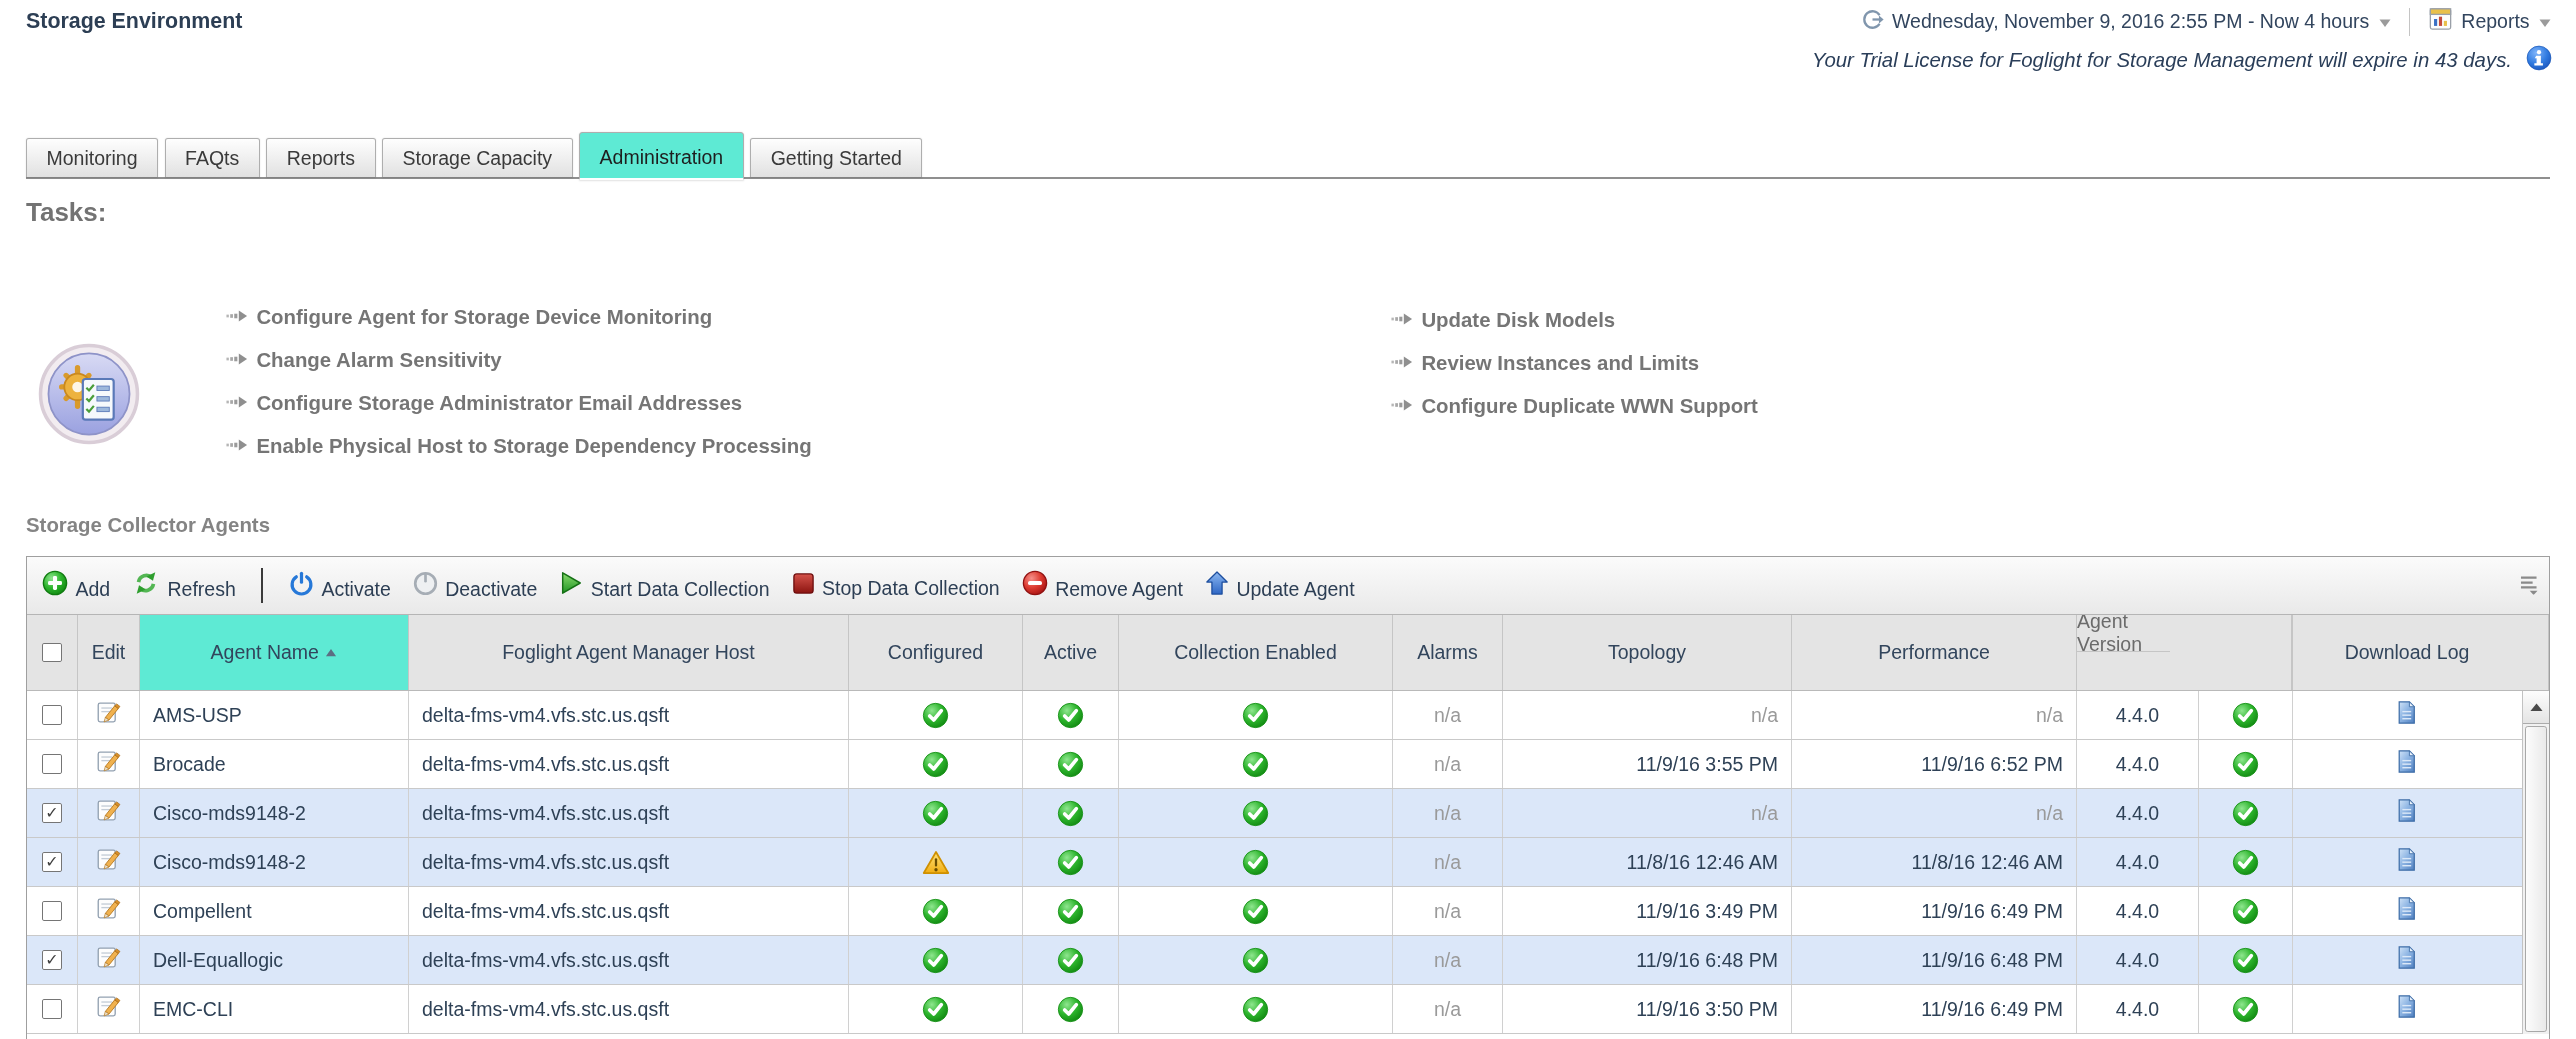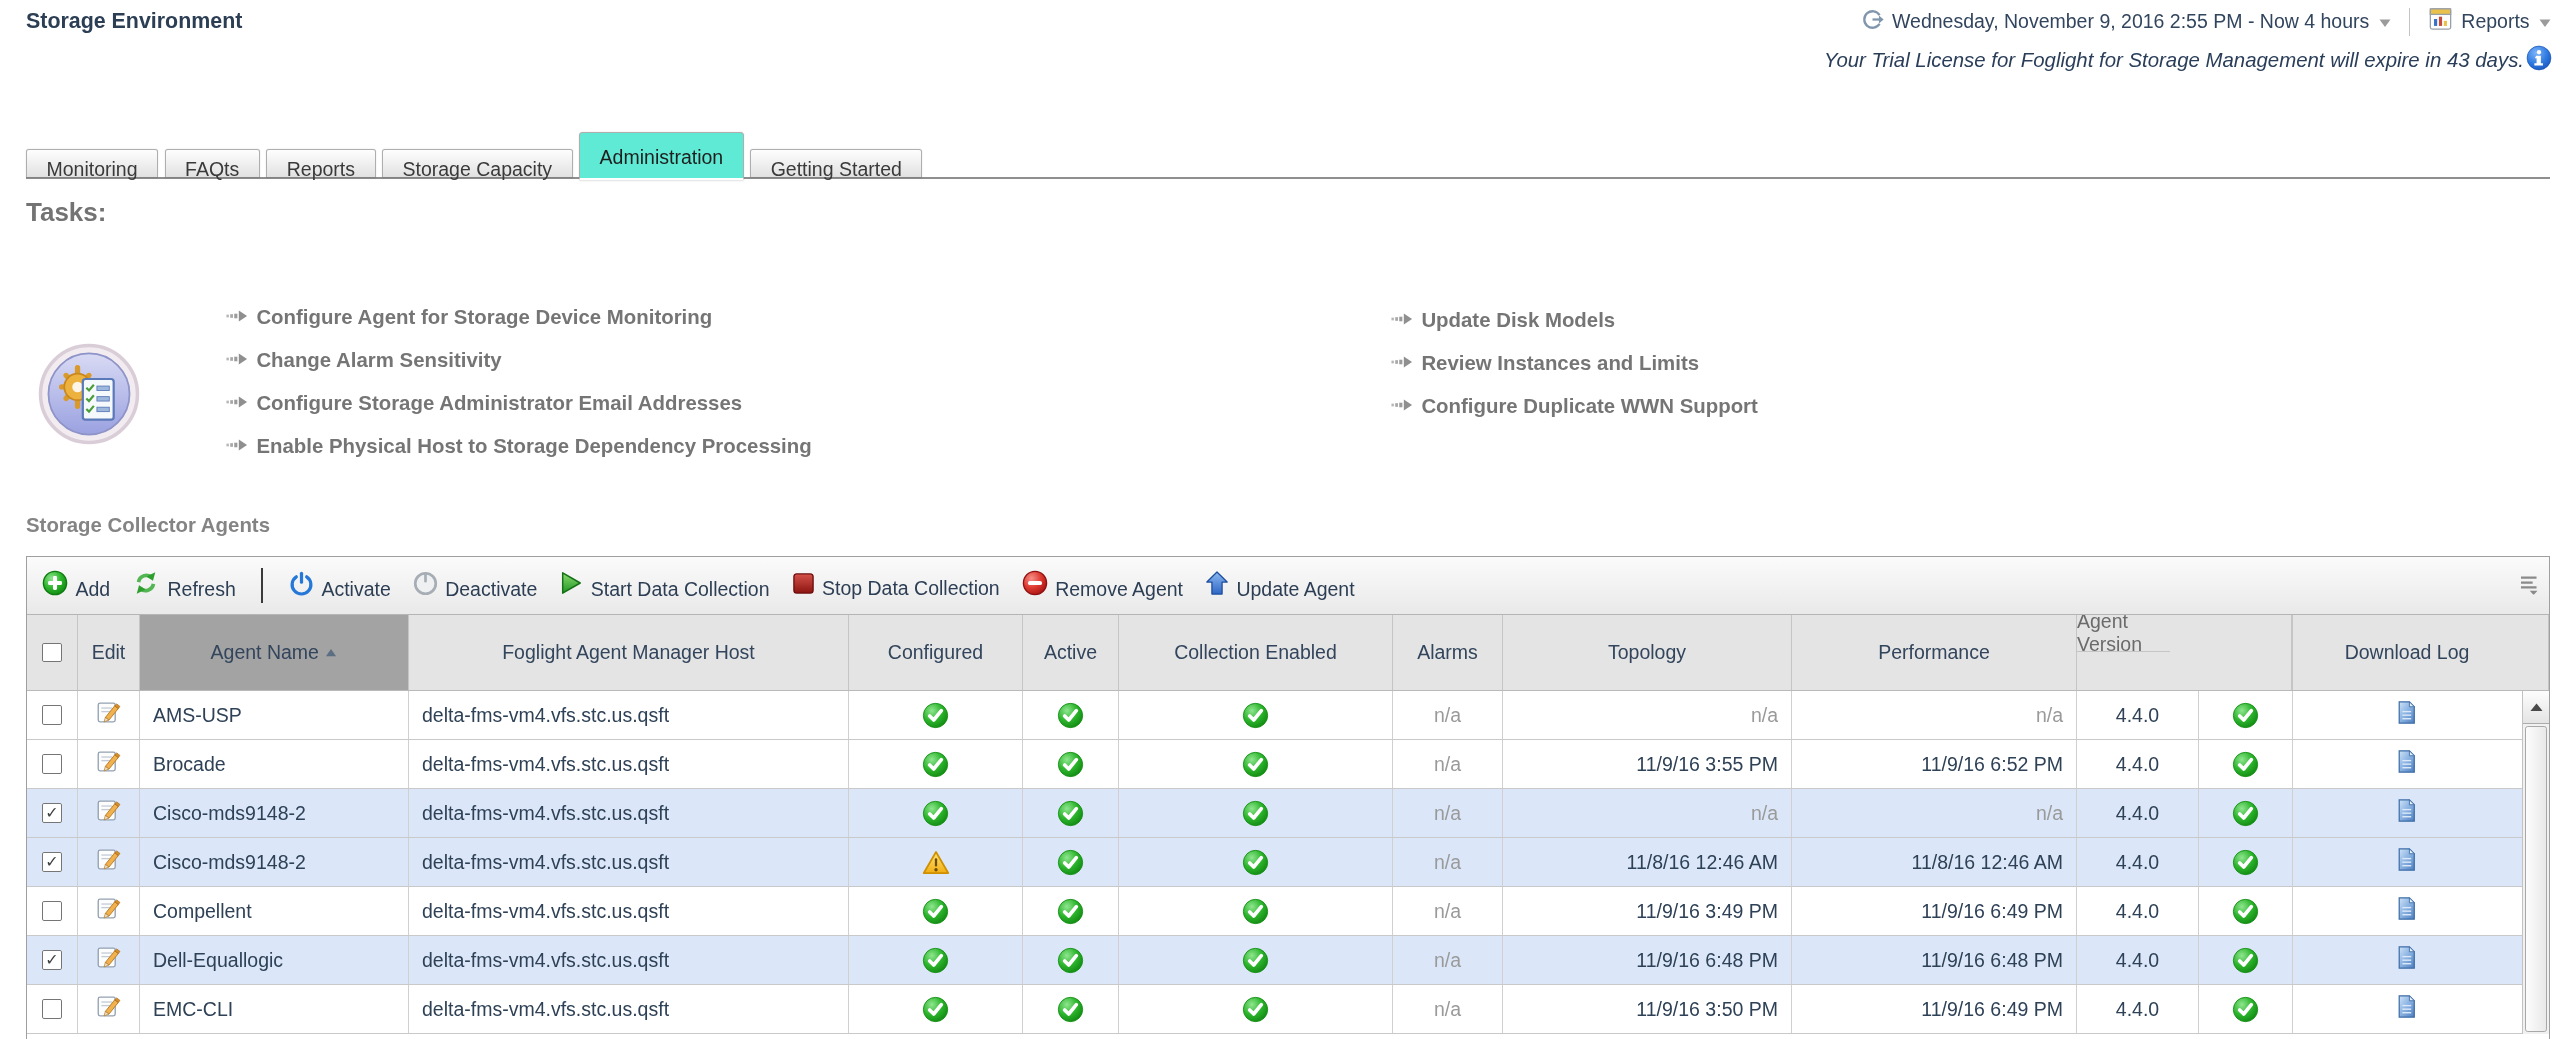--- a/index.html
+++ b/index.html
@@ -3,25 +3,25 @@
 <meta charset="utf-8">
 <style>
   *{box-sizing:border-box;margin:0;padding:0}
   body{margin:0;background:#fff;font-family:"Liberation Sans",sans-serif}
   .root{position:relative;width:2576px;height:1040px;background:#fff;overflow:hidden}
 
   
   .page-title{position:absolute;left:26px;top:9.3px;font-size:21.4px;font-weight:bold;color:#2c3e54}
   .top-right{position:absolute;right:24px;top:7.4px;display:flex;align-items:center;gap:8.4px;font-size:19.5px;color:#32455e;white-space:nowrap}
   .vdiv{width:0.9px;height:28px;background:#c4c4c4;margin:0 9.3px}
-  .license{position:absolute;right:24px;top:45px;display:flex;align-items:center;gap:2px;font-style:italic;font-size:20.4px;color:#2a3e59;white-space:nowrap}
+  .license{position:absolute;right:24px;top:45px;display:flex;align-items:center;gap:14px;font-style:italic;font-size:20.4px;color:#2a3e59;white-space:nowrap}
 
   
   .tab-bar{position:absolute;left:26px;right:26px;top:130px;height:49px;display:flex;align-items:flex-end;border-bottom:2.8px solid #8f8f8f}
-  .tab{margin-right:6.5px;padding:0 19.5px;height:28px;line-height:39px;font-size:19.5px;color:#3a3a3a;background:linear-gradient(#fefefe,#e1e1e1);border:0.9px solid #aeaeae;border-bottom:none;border-radius:2.8px 2.8px 0 0;box-shadow:0 0.9px 1.9px rgba(0,0,0,.12)}
+  .tab{margin-right:6.5px;padding:0 19.5px;height:39px;line-height:39px;font-size:19.5px;color:#3a3a3a;background:linear-gradient(#fefefe,#e1e1e1);border:0.9px solid #aeaeae;border-bottom:none;border-radius:2.8px 2.8px 0 0;box-shadow:0 0.9px 1.9px rgba(0,0,0,.12)}
   .tab.active{height:48px;line-height:48px;background:#5eead4;margin-bottom:-2.8px;border-bottom:2.8px solid #fff;color:#1e1e1e;position:relative;z-index:2;border-radius:3.7px 3.7px 0 0}
 
   
   .tasks-heading{position:absolute;left:26px;top:197px;font-size:26px;font-weight:bold;color:#737373}
   .task-circle{position:absolute;left:37px;top:342px}
   .tasks-col{position:absolute;display:flex;flex-direction:column}
   .tasks-left{left:226px;top:296px}
   .tasks-right{left:1391px;top:299px}
   .task-item{display:flex;align-items:center;gap:8.4px;height:43px;cursor:default}
   .task-item .tlabel{font-size:20.4px;font-weight:bold;color:#757575;white-space:nowrap}
@@ -30,21 +30,21 @@
   .agents-heading{position:absolute;left:26px;top:514px;font-size:20.4px;font-weight:bold;color:#848484}
   .panel{position:absolute;left:26px;top:556px;width:2524px;height:485px;border:0.9px solid #9f9f9f;background:#fff}
   .toolbar{position:relative;height:58px;display:flex;align-items:center;padding:0 15px;gap:22px;background:linear-gradient(#fbfbfb,#e9e9e9);border-bottom:0.9px solid #b5b5b5}
   .tbtn{display:flex;align-items:flex-end;gap:7.4px;font-size:19.5px;color:#2c3e54;white-space:nowrap;cursor:default}
   .tdiv{width:1.9px;height:35px;background:#3a3a3a;margin:0 3.7px}
   .customize{position:absolute;right:11px;top:50%;transform:translateY(-50%)}
 
   
   .thead{display:flex;height:76px;background:#e4e4e4;border-bottom:0.9px solid #b9b9b9;font-size:19.5px;color:#32455c}
   .hcell{display:flex;align-items:center;justify-content:center;border-right:0.9px solid #c5c5c5;height:100%;gap:6.5px;text-align:center}
-  .hcell.sorted{background:#a3a3a3}
+  .hcell.sorted{background:#5eead4}
   .hgroup{width:216px;display:flex;border-right:0.9px solid #c5c5c5}
   .hgrouplabel{height:37px;display:flex;align-items:center;justify-content:center;border-bottom:0.9px solid #c5c5c5;color:#6b6b6b}
   .hsub{flex:1;display:flex}
   .hsub .s1{width:122px;border-right:0.9px solid #c5c5c5}
   .hsub .s2{flex:1}
 
   .tbody{position:relative}
   .trow{display:flex;height:49px;border-bottom:0.9px solid #c9c9c9;background:#fff;font-size:19.5px}
   .trow.sel{background:#dbe7f9}
   .cell{display:flex;align-items:center;border-right:0.9px solid #d0d0d0;height:100%;overflow:hidden;white-space:nowrap}

